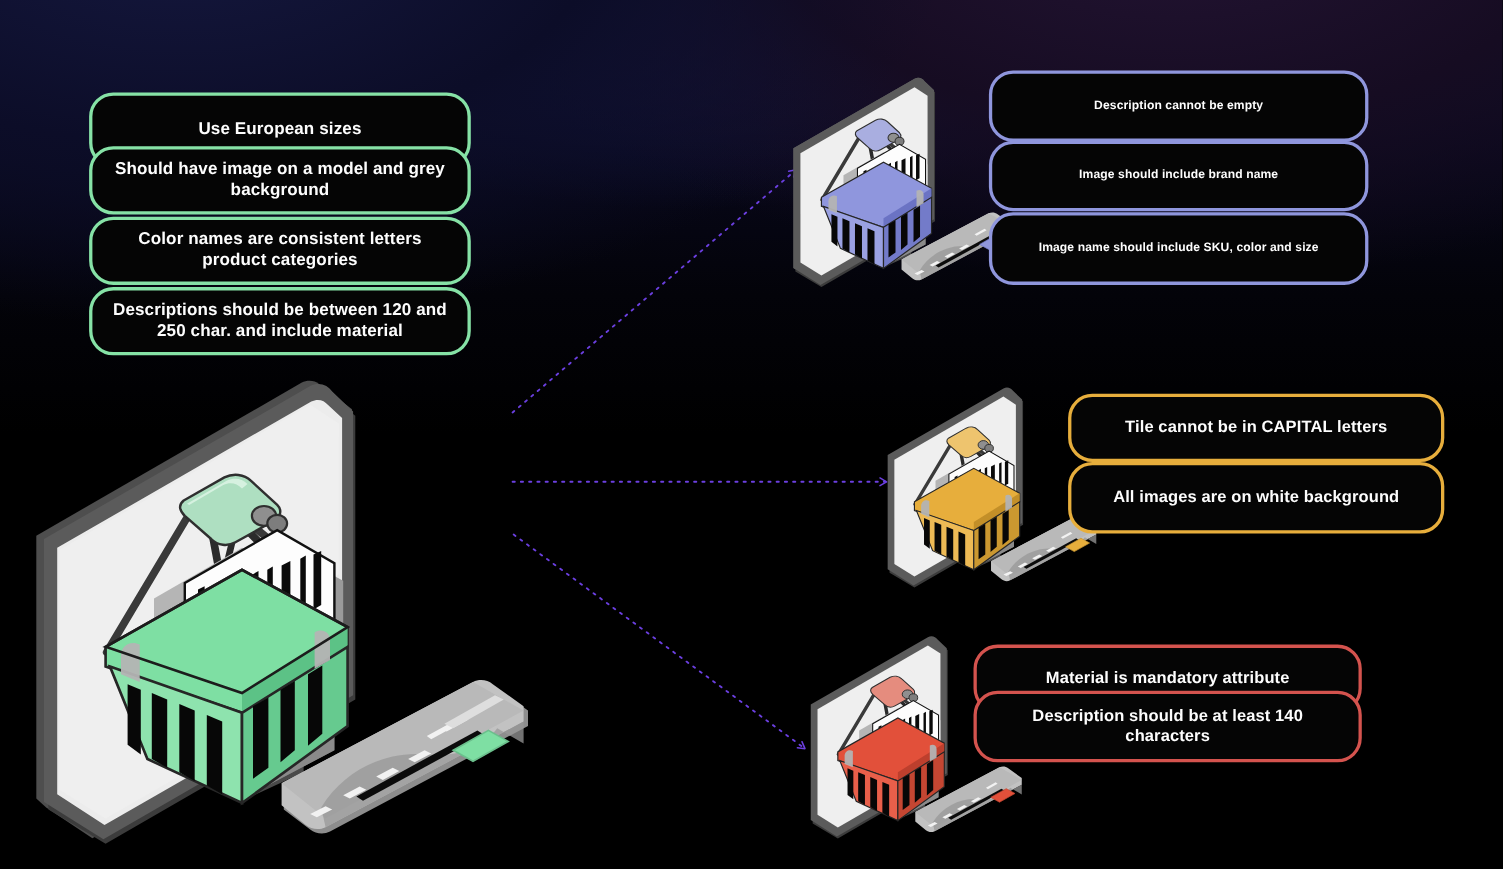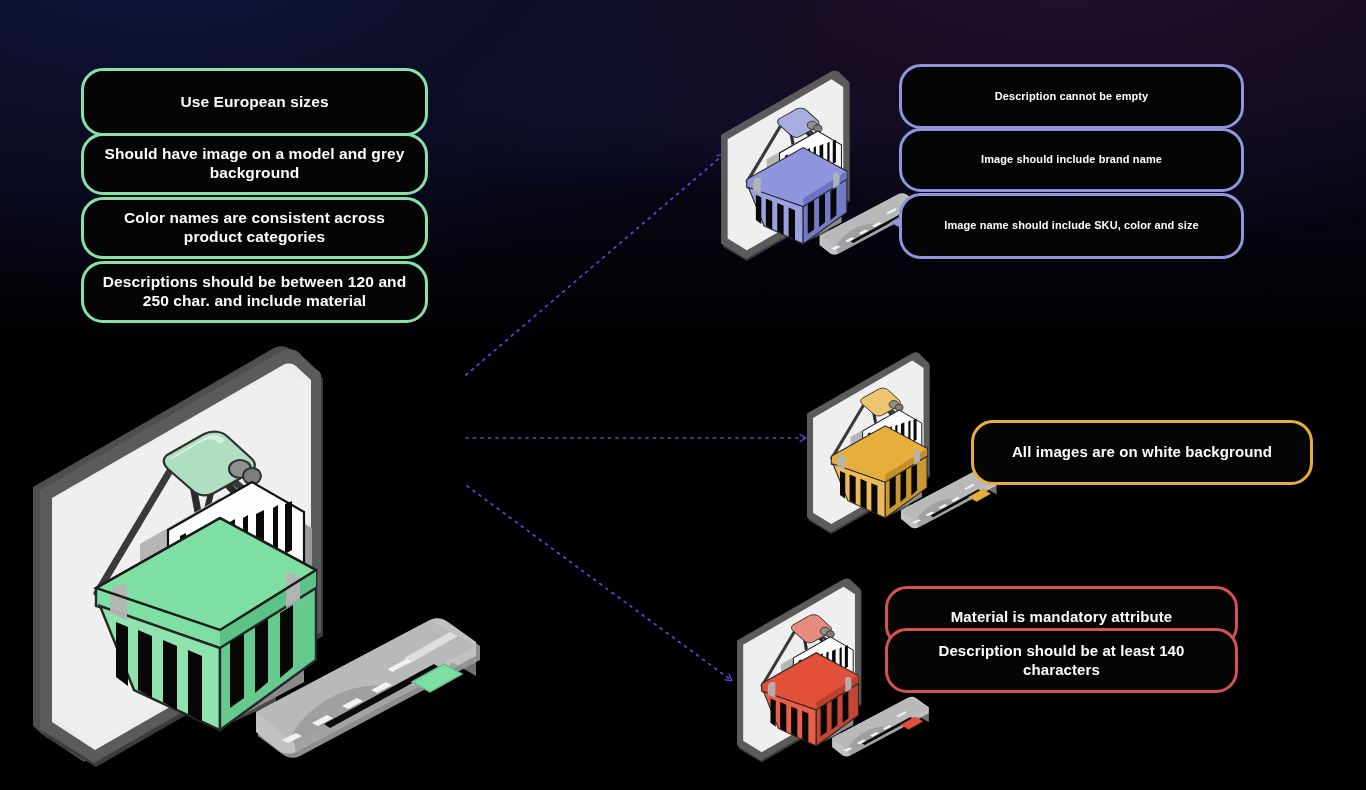--- a/index.html
+++ b/index.html
@@ -39,21 +39,21 @@
   }
   .pill span { display:block; }
 
   .g-green  { border:3px solid #86e2a6; }
   .g-purple { border:3px solid #8f96dd; }
   .g-yellow { border:3px solid #e7ae3c; }
   .g-red    { border:3px solid #d4534e; }
 
   
   .green-group .pill { left:81px; width:347px; font-size:15.5px; }
-  #gp1 { top:68px;  height:68px; }
+  #gp1 { top:84px;  height:68px; }
   #gp2 { top:133px; height:62px;align-items:center; }
   #gp3 { top:197px; height:62px; }
   #gp4 { top:261px; height:62px; }
 
   
   .purple-group .pill { left:899px; width:345px; font-size:11px; }
   #pp1 { top:64px;  height:65px; }
   #pp2 { top:128px; height:64px; }
   #pp3 { top:193px; height:66px; }
 
@@ -382,40 +382,43 @@
   </svg>
 
   <div class="layer green-group">
     <div class="pill g-green" id="gp1">
       <span>Use European sizes</span>
     </div>
     <div class="pill g-green" id="gp2">
       <span>Should have image on a model and grey background</span>
     </div>
     <div class="pill g-green" id="gp3">
-      <span>Color names are consistent across product categories</span>
+      <span>Color names are consistent letters product categories</span>
     </div>
     <div class="pill g-green" id="gp4">
       <span>Descriptions should be between 120 and 250 char. and include material</span>
     </div>
   </div>
 
   <div class="layer purple-group">
     <div class="pill g-purple" id="pp1">
       <span>Description cannot be empty</span>
     </div>
     <div class="pill g-purple" id="pp2">
       <span>Image should include brand name</span>
     </div>
     <div class="pill g-purple" id="pp3">
       <span>Image name should include SKU, color and size</span>
     </div>
   </div>
 
   <div class="layer yellow-group">
+    <div class="pill g-yellow" id="yp1">
+      <span>Tile cannot be in CAPITAL letters</span>
+    </div>
     <div class="pill g-yellow" id="yp2">
       <span>All images are on white background</span>
     </div>
   </div>
 
   <div class="layer red-group">
     <div class="pill g-red" id="rp1">
       <span>Material is mandatory attribute</span>
     </div>
     <div class="pill g-red" id="rp2">

